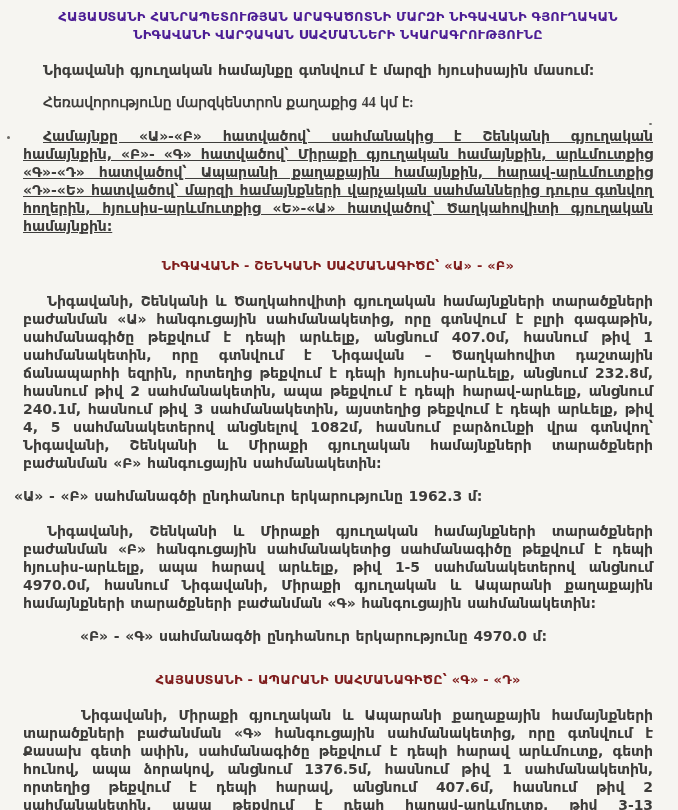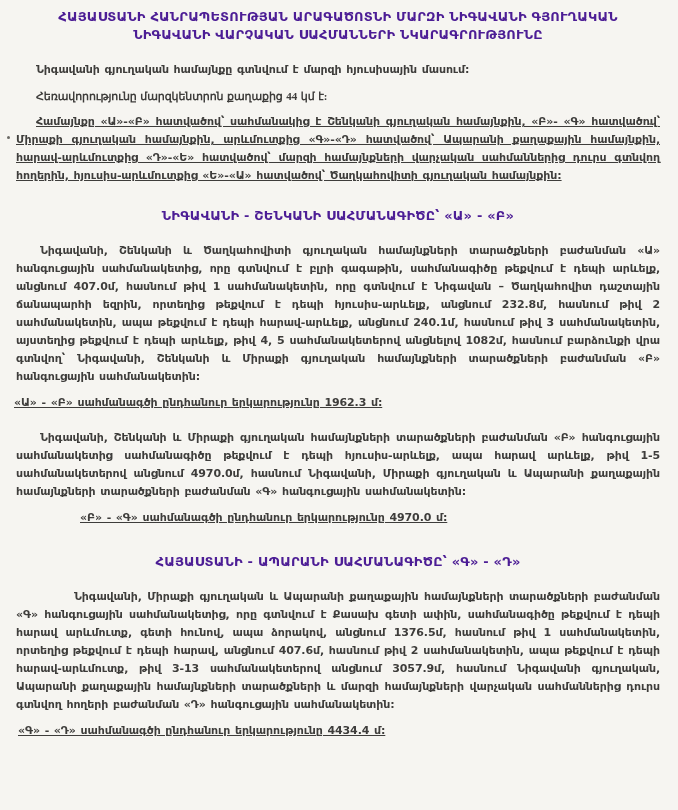--- a/index.html
+++ b/index.html
@@ -18,46 +18,46 @@
   }
   .title {
     font-size: 13px;
     line-height: 18px;
     text-align: center;
     letter-spacing: 0.2px;
     margin: 2px 6px 0 6px;
     color: #4c1d95;
   }
   p {
-    font-size: 11px;
+    font-size: 14px;
     line-height: 18px;
     text-align: justify;
-    margin: 8px;
+    margin: 15px;
     letter-spacing: -0.1px;
     word-spacing: 1px;
   }
   .intro-p1 { margin-top: 17px; text-indent: 20px; }
   .intro-p2 { text-indent: 20px; font-family: Liberation Serif, serif; }
   .intro-p3 { text-indent: 20px; text-decoration: underline; }
   .section-heading {
     font-size: 13px;
     line-height: 18px;
     text-align: center;
     letter-spacing: 0.2px;
-    color: #4c1d95;
+    color: #7f1d1d;
     margin: 0;
   }
   .heading-ab { margin-top: 22px; }
   .heading-bg { margin-top: 26px; }
   .heading-gd { margin-top: 26px; }
   .section-body { margin-top: 17px; }
   .body-ab { text-indent: 24px; }
   .body-bg { text-indent: 24px; }
   .body-gd { text-indent: 58px; }
-  .summary { text-align: left; text-decoration: underline; }
+  .summary { text-align: left; }
   .summary-ab { margin-left: 6px; }
   .summary-bg { margin-left: 72px; }
   .summary-gd { margin-left: 10px; }
   .speck {
     position: absolute;
     background: #6a6965;
     border-radius: 50%;
   }
   .speck-1 { left: 7px; top: 136px; width: 3px; height: 3px; }
   .speck-2 { left: 649px; top: 123px; width: 3px; height: 2px; }

